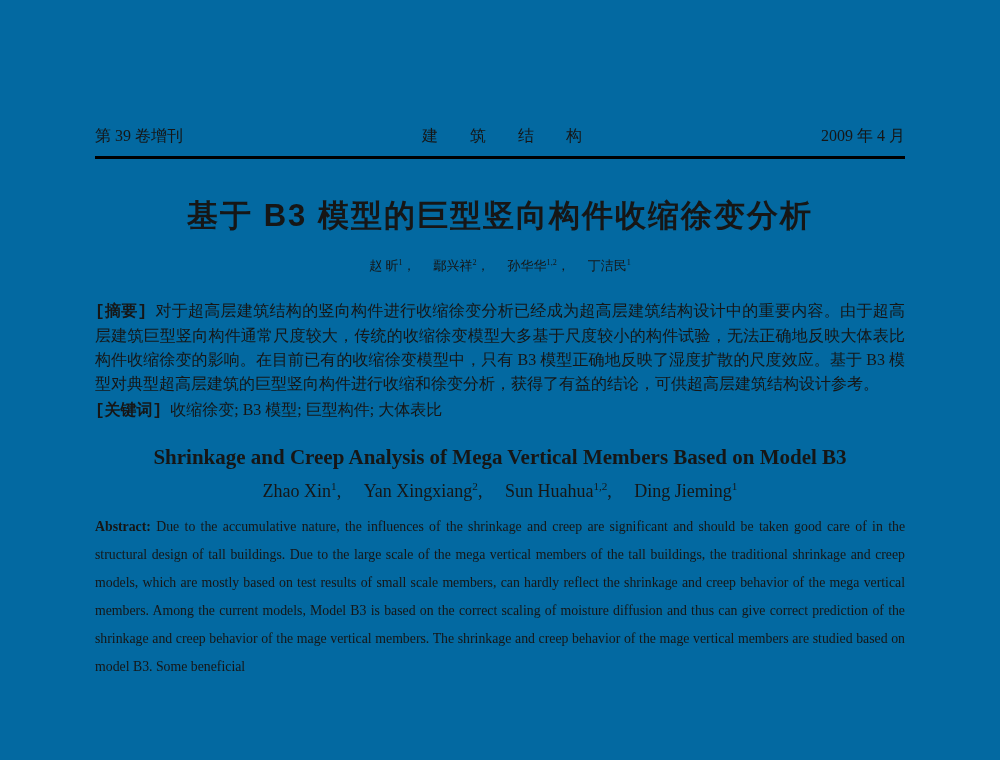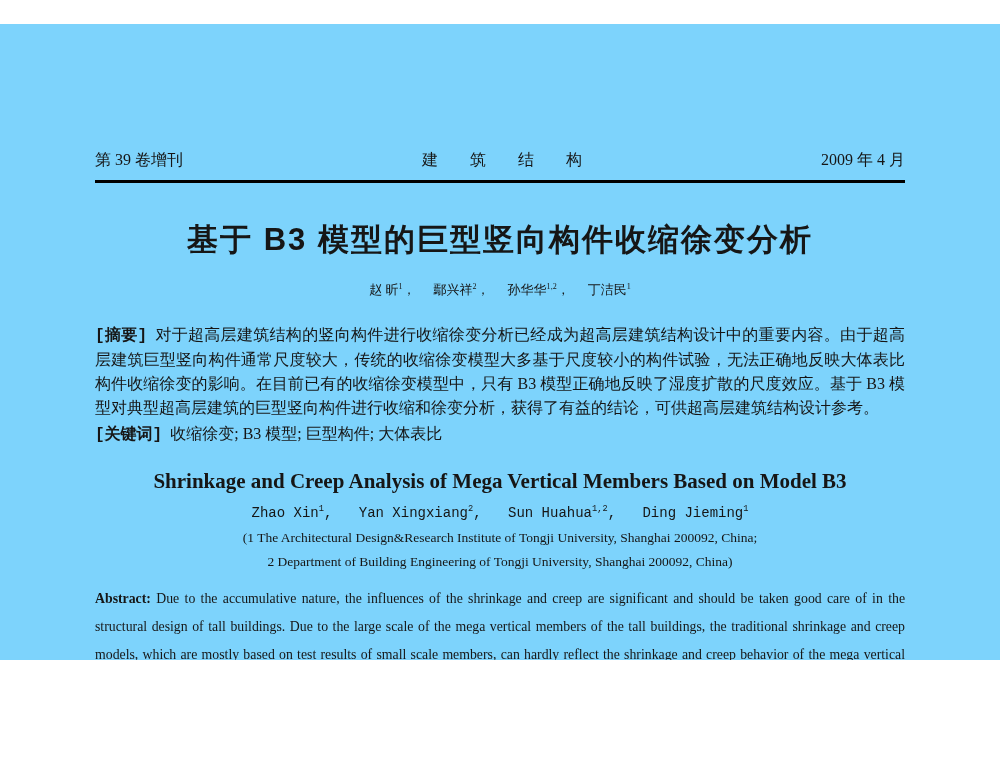--- a/index.html
+++ b/index.html
@@ -3,26 +3,25 @@
 <meta charset="utf-8">
 <style>
   html, body {
     margin: 0;
     padding: 0;
     background: #ffffff;
   }
   .page {
     position: relative;
     width: 1000px;
-    height: 636px;
-    background: #7dd3fc;
+    height: 760px;
+    background: #0369a1;
     color: #161616;
     overflow: hidden;
     font-family: "Liberation Serif", "DejaVu Serif", serif;
-    margin-top: 24px;
   }
   .content {
     padding: 0 95px;
   }
   .journal-header {
     padding-top: 126px;
     display: flex;
     justify-content: space-between;
     align-items: baseline;
     font-size: 16px;
@@ -73,22 +72,21 @@
   }
   .title-en {
     margin: 22px 0 0 0;
     text-align: center;
     font-size: 21px;
     font-weight: 700;
   }
   .authors-en {
     margin-top: 10px;
     text-align: center;
-    font-size: 14px;
-    font-family: Liberation Mono, monospace;
+    font-size: 18px;
   }
   .affil-en {
     margin-top: 5px;
     text-align: center;
     font-size: 13.5px;
     line-height: 24px;
   }
   .abstract-en {
     margin: 11px 0 0 0;
     font-size: 13.8px;
@@ -127,23 +125,19 @@
     <p class="keywords-cn">
       <span class="cn-label">[关键词]</span><span>收缩徐变; B3 模型; 巨型构件; 大体表比</span>
     </p>
 
     <h2 class="title-en">Shrinkage and Creep Analysis of Mega Vertical Members Based on Model B3</h2>
 
     <div class="authors-en">
       <span class="author"><span>Zhao Xin</span><sup>1</sup><span>,  </span></span><span class="author"><span>Yan Xingxiang</span><sup>2</sup><span>,  </span></span><span class="author"><span>Sun Huahua</span><sup>1,2</sup><span>,  </span></span><span class="author"><span>Ding Jieming</span><sup>1</sup></span>
     </div>
 
-    <div class="affil-en">
-      <div>(1 The Architectural Design&amp;Research Institute of Tongji University, Shanghai 200092, China;</div>
-      <div>2 Department of Building Engineering of Tongji University, Shanghai 200092, China)</div>
-    </div>
 
     <p class="abstract-en">
       <span class="en-label">Abstract:</span><span> Due to the accumulative nature, the influences of the shrinkage and creep are significant and should be taken good care of in the structural design of tall buildings. Due to the large scale of the mega vertical members of the tall buildings, the traditional shrinkage and creep models, which are mostly based on test results of small scale members, can hardly reflect the shrinkage and creep behavior of the mega vertical members. Among the current models, Model B3 is based on the correct scaling of moisture diffusion and thus can give correct prediction of the shrinkage and creep behavior of the mage vertical members. The shrinkage and creep behavior of the mage vertical members are studied based on model B3. Some beneficial</span>
     </p>
 
   </div>
 </div>
 
 </body></html>

